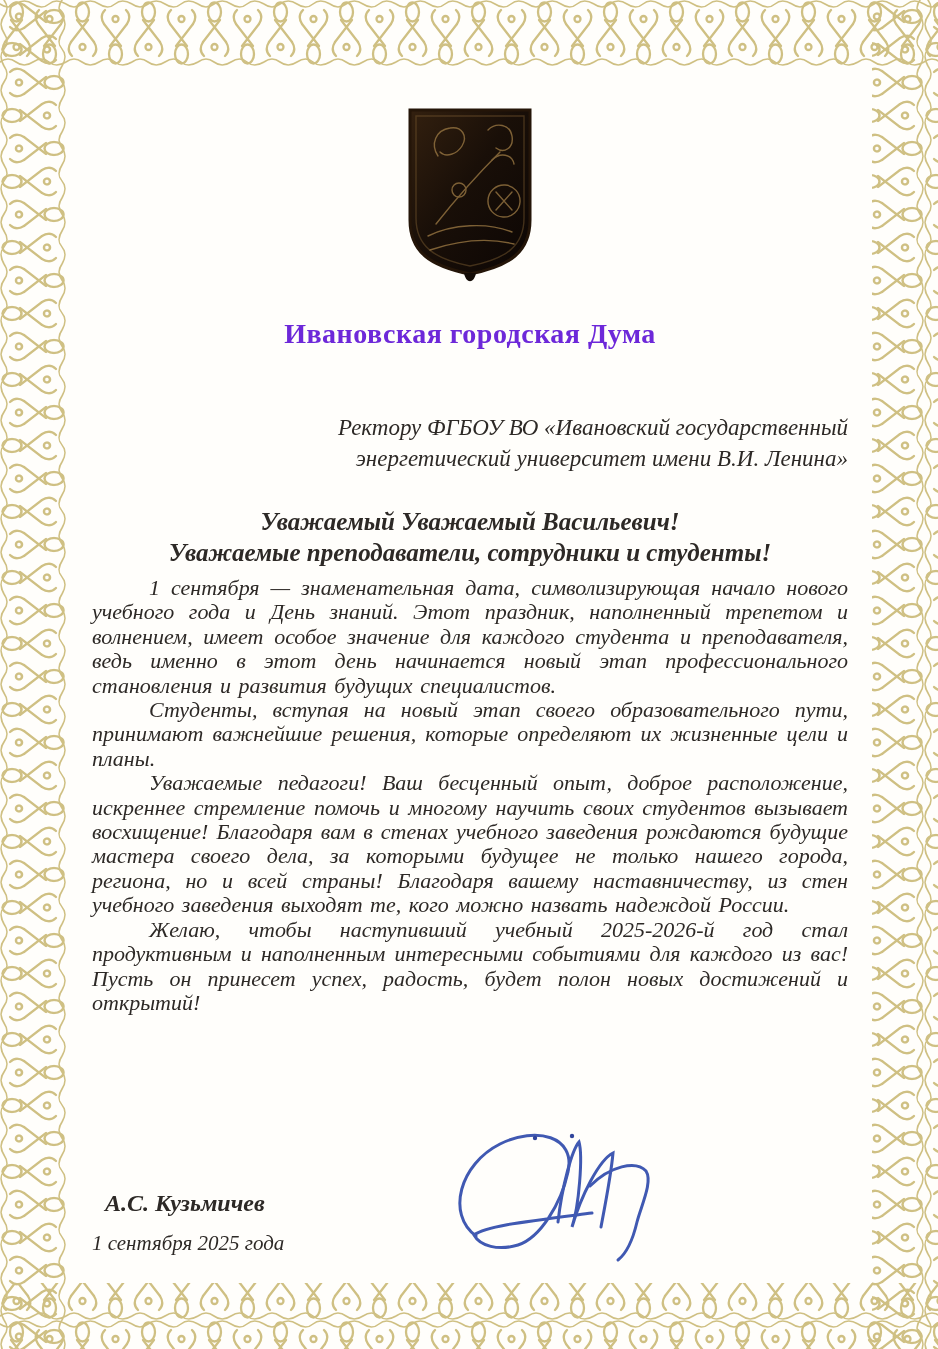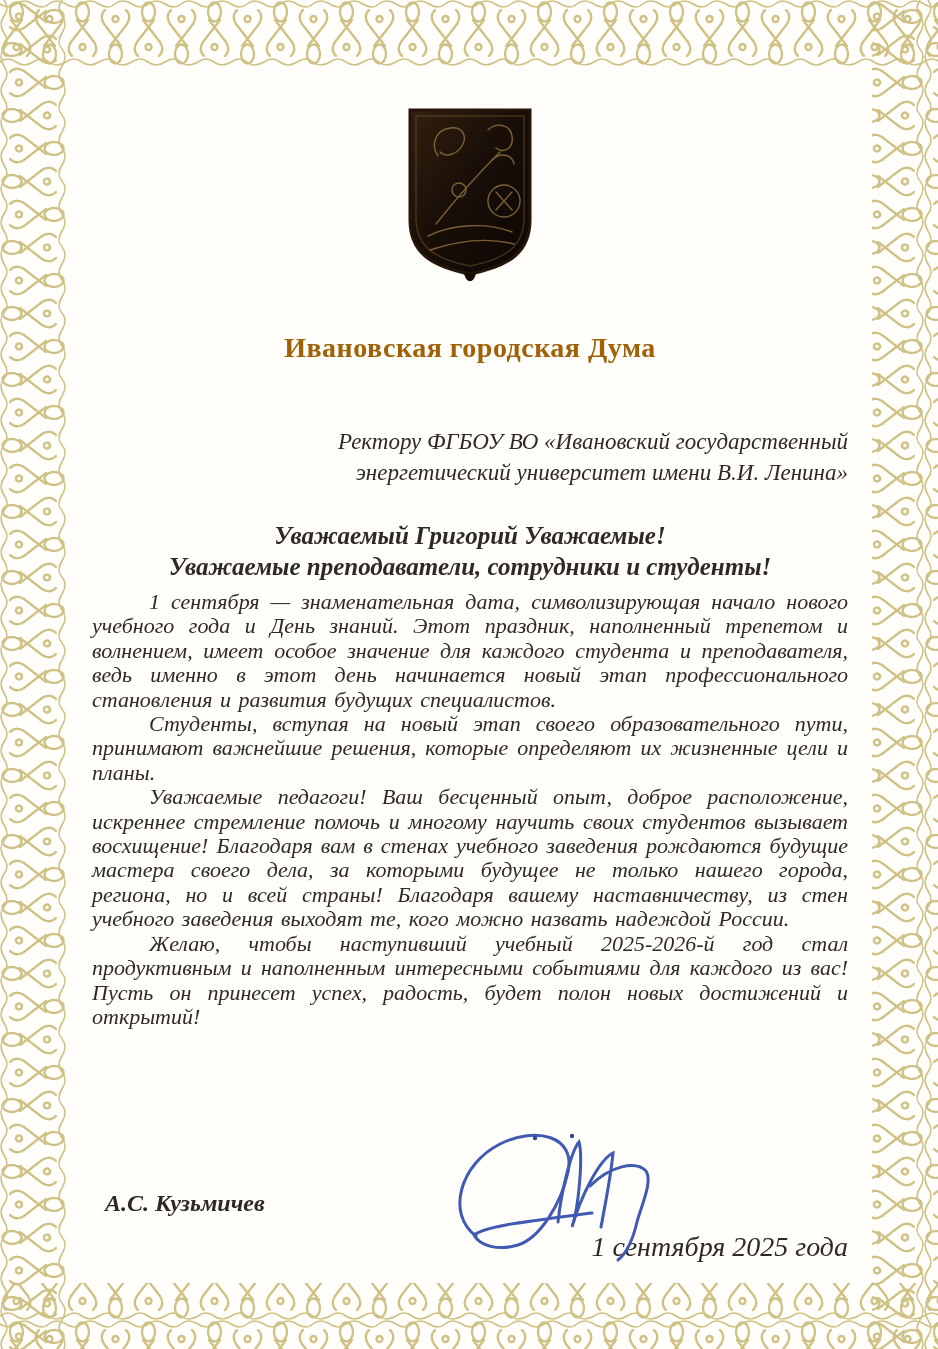--- a/index.html
+++ b/index.html
@@ -9,26 +9,26 @@
     background:#fffefb;
     overflow:hidden;
     font-family:"Liberation Serif", serif;
     color:#2d2926;
   }
   .border-layer{position:absolute;inset:0;pointer-events:none;}
   .content{position:absolute;left:92px;top:0;width:756px;}
 
   .emblem-wrap{margin:104px auto 0;width:140px;height:186px;}
   .duma-title{
-    margin-top:42px;
+    margin-top:28px;
     text-align:center;
     font-weight:bold;
     font-size:28px;
     letter-spacing:.5px;
-    color:#a16207;
+    color:#6d28d9;
   }
   .addressee{
     margin-top:62px;
     text-align:right;
     font-style:italic;
     font-size:23px;
     line-height:31px;
   }
   .addressee .recipient-name{font-weight:bold;font-size:24px;}
   .salutation{
@@ -54,21 +54,21 @@
     display:flex;
     justify-content:space-between;
     align-items:flex-end;
     font-weight:bold;
     font-style:italic;
     font-size:24px;
     line-height:31px;
   }
   .sig-name{padding-right:14px;padding-bottom:2px;margin-left:13px;}
   .sig-ink{position:absolute;left:348px;top:-62px;width:238px;height:150px;}
-  .letter-date{margin-top:10px;text-align:right;font-style:italic;font-size:28px;}
+  .letter-date{margin-top:10px;text-align:left;font-style:italic;font-size:21px;}
 </style>
 </head>
 <body>
 
 <div class="page">
 
   <div class="border-layer">
     <svg width="938" height="1349" viewBox="0 0 938 1349" xmlns="http://www.w3.org/2000/svg">
       <defs>
         <pattern id="laceH" width="66" height="66" patternUnits="userSpaceOnUse">
@@ -136,21 +136,21 @@
     </div>
 
     <div class="duma-title">Ивановская городская Дума</div>
 
     <div class="addressee">
       <div>Ректору ФГБОУ ВО «Ивановский государственный</div>
       <div>энергетический университет имени В.И. Ленина»</div>
     </div>
 
     <div class="salutation">
-      <div>Уважаемый Григорий Уважаемые!</div>
+      <div>Уважаемый Уважаемый Васильевич!</div>
       <div>Уважаемые преподаватели, сотрудники и студенты!</div>
     </div>
 
     <div class="body-text">
       <p>1 сентября — знаменательная дата, символизирующая начало нового учебного года и День знаний. Этот праздник, наполненный трепетом и волнением, имеет особое значение для каждого студента и преподавателя, ведь именно в этот день начинается новый этап профессионального становления и развития будущих специалистов.</p>
       <p>Студенты, вступая на новый этап своего образовательного пути, принимают важнейшие решения, которые определяют их жизненные цели и планы.</p>
       <p>Уважаемые педагоги! Ваш бесценный опыт, доброе расположение, искреннее стремление помочь и многому научить своих студентов вызывает восхищение! Благодаря вам в стенах учебного заведения рождаются будущие мастера своего дела, за которыми будущее не только нашего города, региона, но и всей страны! Благодаря вашему наставничеству, из стен учебного заведения выходят те, кого можно назвать надеждой России.</p>
       <p>Желаю, чтобы наступивший учебный 2025-2026-й год стал продуктивным и наполненным интересными событиями для каждого из вас! Пусть он принесет успех, радость, будет полон новых достижений и открытий!</p>
     </div>
 

